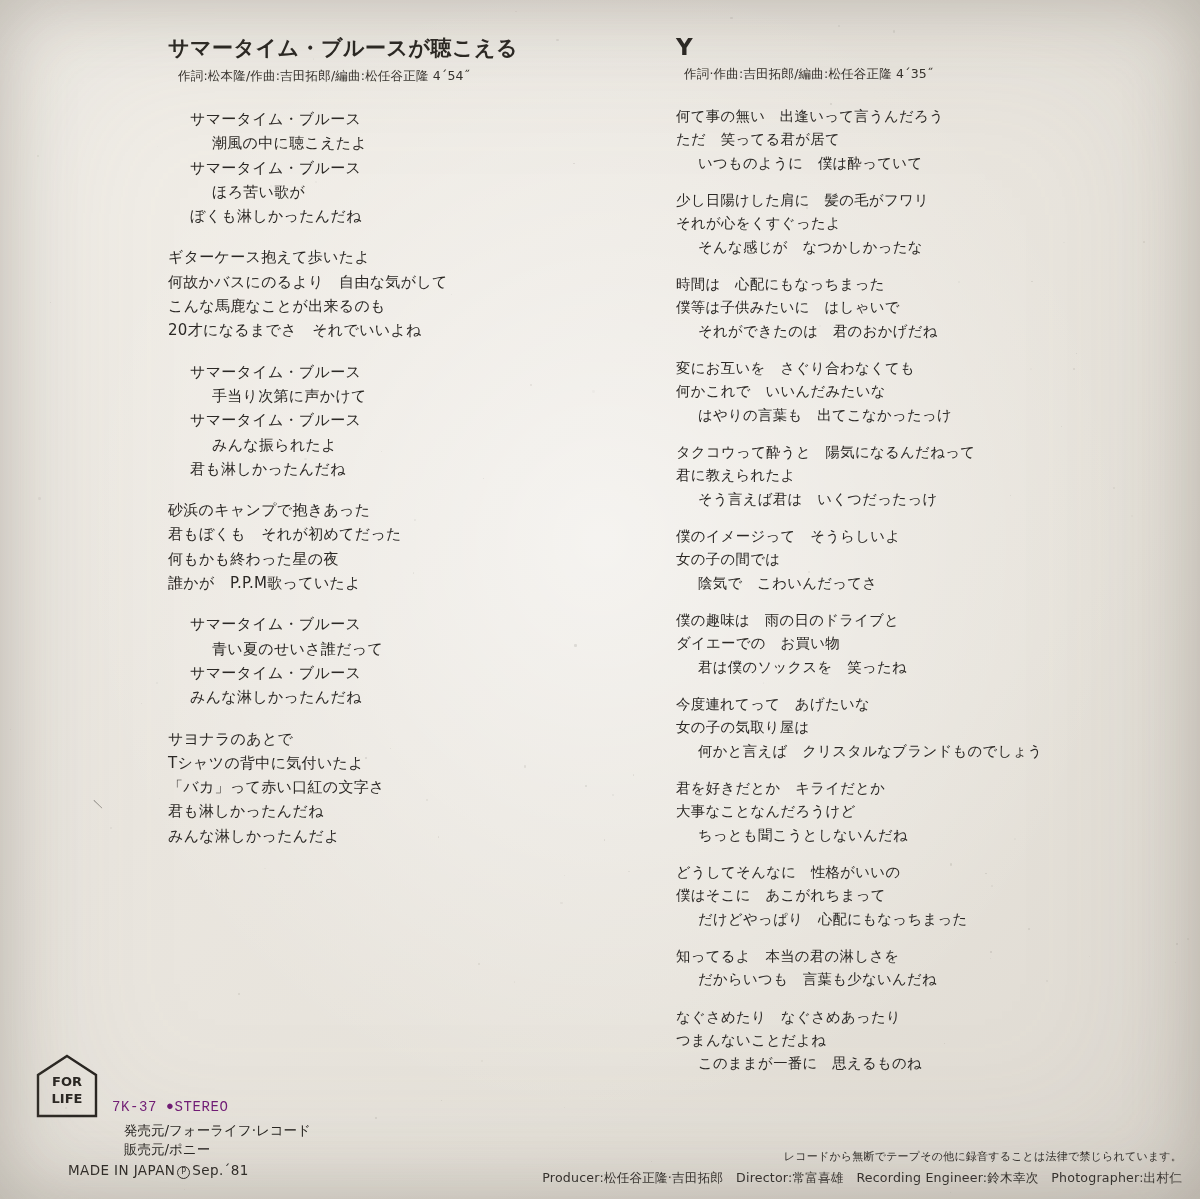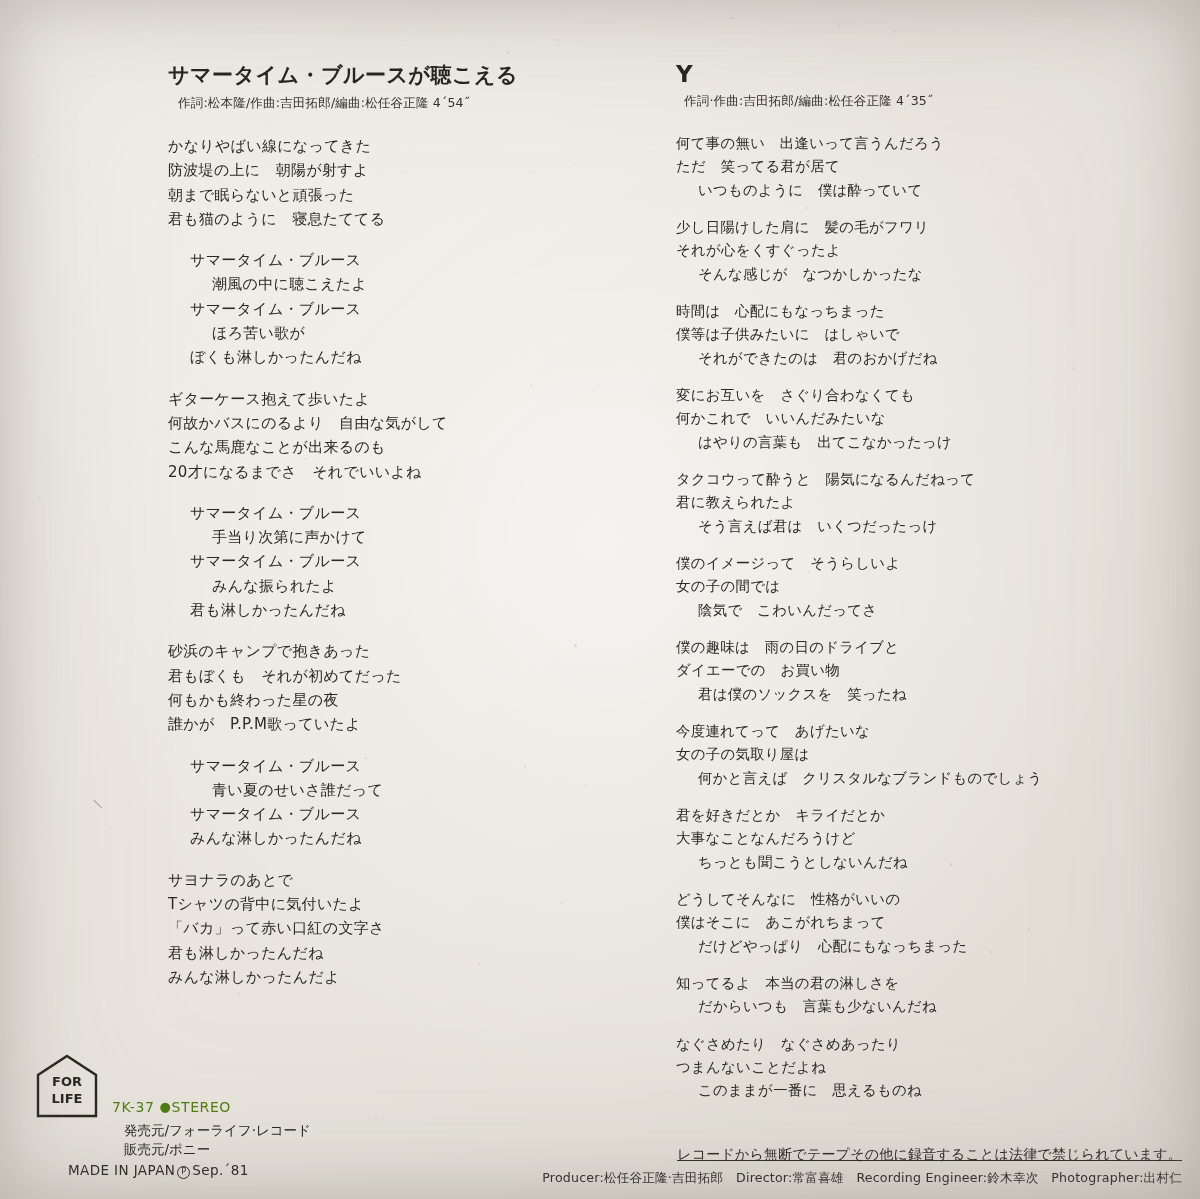--- a/index.html
+++ b/index.html
@@ -37,21 +37,20 @@
 
   .sheet {
     position: absolute;
     inset: 0;
     padding: 0;
   }
 
   .col {
     position: absolute;
     top: 34px;
-    margin-top: 27px;
   }
   .col-left  { left: 168px; width: 420px; }
   .col-right { left: 676px; width: 470px; }
 
   .song-title {
     font-size: 21px;
     font-weight: bold;
     letter-spacing: 0.5px;
     color: #26231f;
     margin: 0 0 6px 0;
@@ -105,22 +104,23 @@
     width: 66px;
     height: 66px;
     position: relative;
     flex: none;
   }
   .forlife-logo svg { display: block; }
   .catalog-row {
     font-size: 14px;
     letter-spacing: 0.6px;
     padding-bottom: 4px;
-    color: #4d7c0f;
-    white-space: nowrap;
+    color: #701a75;
+    white-space: nowrap;
+    font-family: Liberation Mono, monospace;
   }
   .catalog-row .dot {
     font-size: 13px;
     vertical-align: 1px;
   }
   .pub-lines {
     margin-top: 2px;
     margin-left: 90px;
     font-size: 13.5px;
     line-height: 1.45;
@@ -150,25 +150,24 @@
 
   
   .footer-right {
     position: absolute;
     right: 18px;
     bottom: 12px;
     text-align: right;
     width: 720px;
   }
   .notice {
-    font-size: 14px;
+    font-size: 11px;
     color: #2a2724;
     letter-spacing: 0.2px;
     white-space: nowrap;
-    text-decoration: underline;
   }
   .staff {
     margin-top: 6px;
     font-size: 12.6px;
     color: #2a2724;
     letter-spacing: 0.2px;
     white-space: nowrap;
   }
   .tickmark {
     position: absolute;
@@ -184,26 +183,20 @@
 
 <div class="paper"></div>
 
 <div class="sheet">
 
   <div class="col col-left">
     <h1 class="song-title">サマータイム・ブルースが聴こえる</h1>
     <div class="credit">作詞:松本隆/作曲:吉田拓郎/編曲:松任谷正隆 4´54˝</div>
     <div class="lyrics">
 
-      <div class="stanza">
-        <div class="line">かなりやばい線になってきた</div>
-        <div class="line">防波堤の上に　朝陽が射すよ</div>
-        <div class="line">朝まで眠らないと頑張った</div>
-        <div class="line">君も猫のように　寝息たててる</div>
-      </div>
 
       <div class="stanza">
         <div class="line indent-1">サマータイム・ブルース</div>
         <div class="line indent-2">潮風の中に聴こえたよ</div>
         <div class="line indent-1">サマータイム・ブルース</div>
         <div class="line indent-2">ほろ苦い歌が</div>
         <div class="line indent-1">ぼくも淋しかったんだね</div>
       </div>
 
       <div class="stanza">

